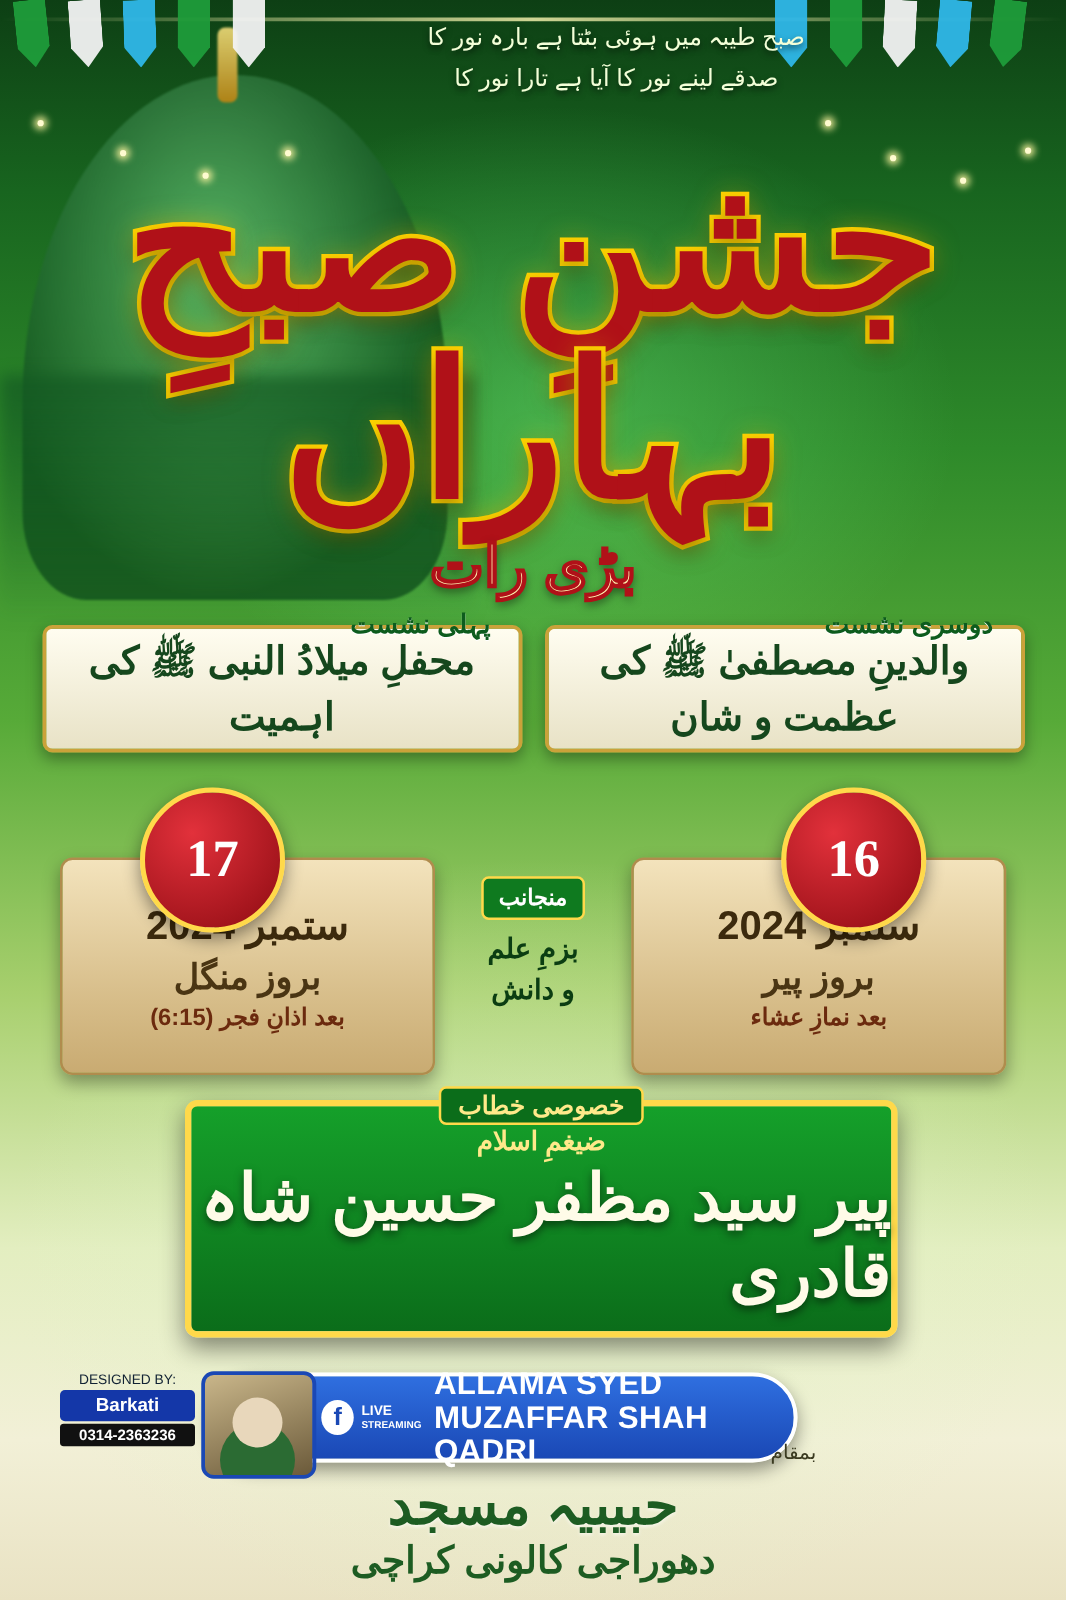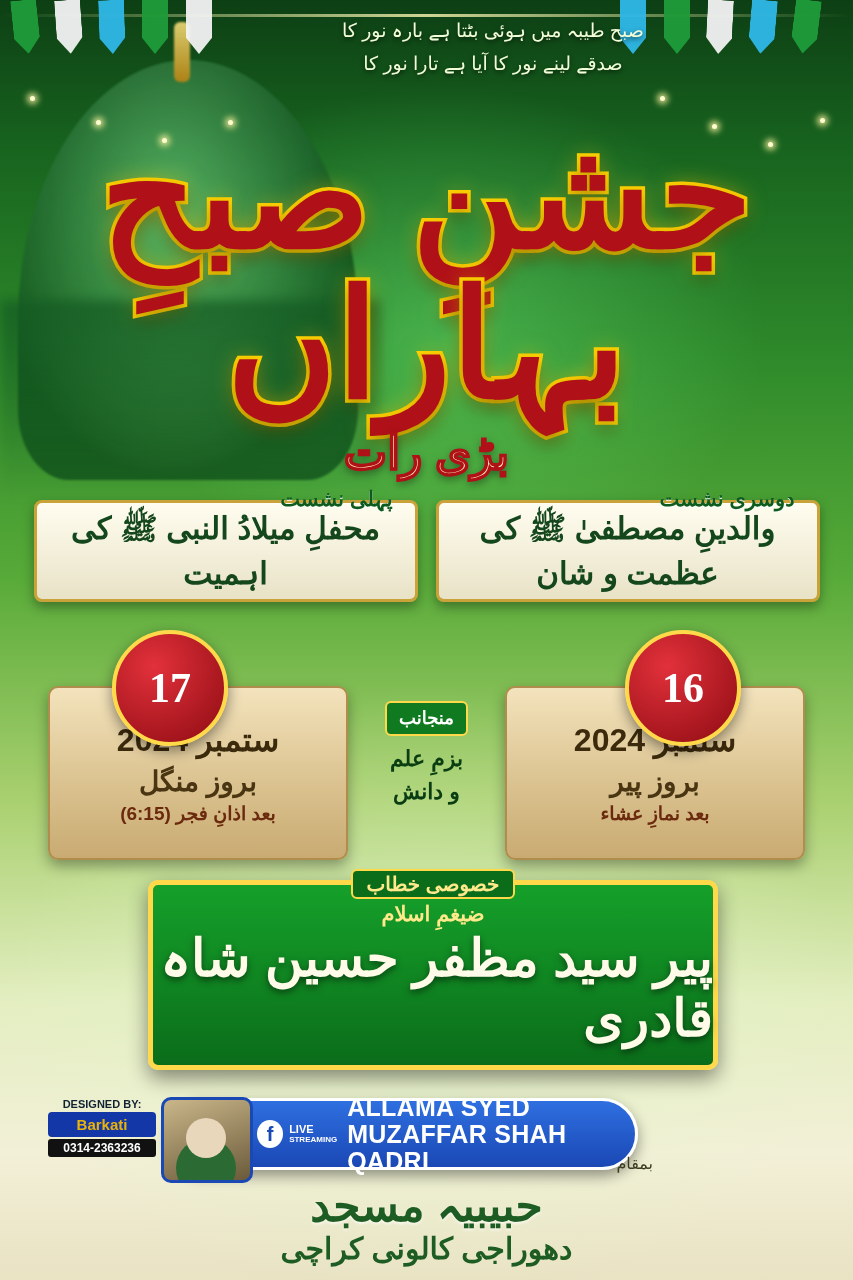--- a/index.html
+++ b/index.html
@@ -120,22 +120,22 @@
     background:linear-gradient(160deg,#c9b68a,#6b5a3a);border:3px solid #1a48b5;overflow:hidden;
   }
   .avatar:after{content:"";position:absolute;left:22px;top:18px;width:40px;height:40px;border-radius:50%;
     background:#e8d7bb;box-shadow:0 30px 0 10px #2b6b33;}
   .fb{width:28px;height:28px;border-radius:50%;background:#fff;color:#1a48b5;font-weight:bold;
       display:flex;align-items:center;justify-content:center;font-size:20px;margin-right:6px;}
   .live{color:#fff;font-size:11px;font-weight:bold;line-height:1.05;margin-right:10px;}
   .lname{color:#fff;font-weight:bold;font-size:25px;line-height:1.08;letter-spacing:.3px;}
   
   .designer{position:absolute;left:48px;top:1098px;width:108px;text-align:center;}
-  .designer .dtext{font-size:11px;font-weight:bold;color:#123;}
-  .designer .logo{background:#1437a8;color:#eab308;border-radius:4px;padding:4px 0;font-size:15px;font-weight:bold;margin:2px 0;}
+  .designer .dtext{font-size:11px;font-weight:normal;color:#123;}
+  .designer .logo{background:#1437a8;color:#ffffff;border-radius:4px;padding:4px 0;font-size:15px;font-weight:bold;margin:2px 0;}
   .designer .phone{background:#111;color:#fff;font-size:12px;font-weight:bold;border-radius:3px;padding:2px 0;}
   
   .footer{
     position:absolute;bottom:14px;left:0;width:853px;text-align:center;direction:rtl;
   }
   .footer .m{font-size:44px;font-weight:bold;color:#1d5c22;text-shadow:0 2px 3px rgba(255,255,255,.6);}
   .footer .a{font-size:30px;font-weight:bold;color:#1d5c22;}
   .footer .tag{position:absolute;right:200px;top:-26px;font-size:16px;color:#3a3a20;}
 </style>
 </head>

